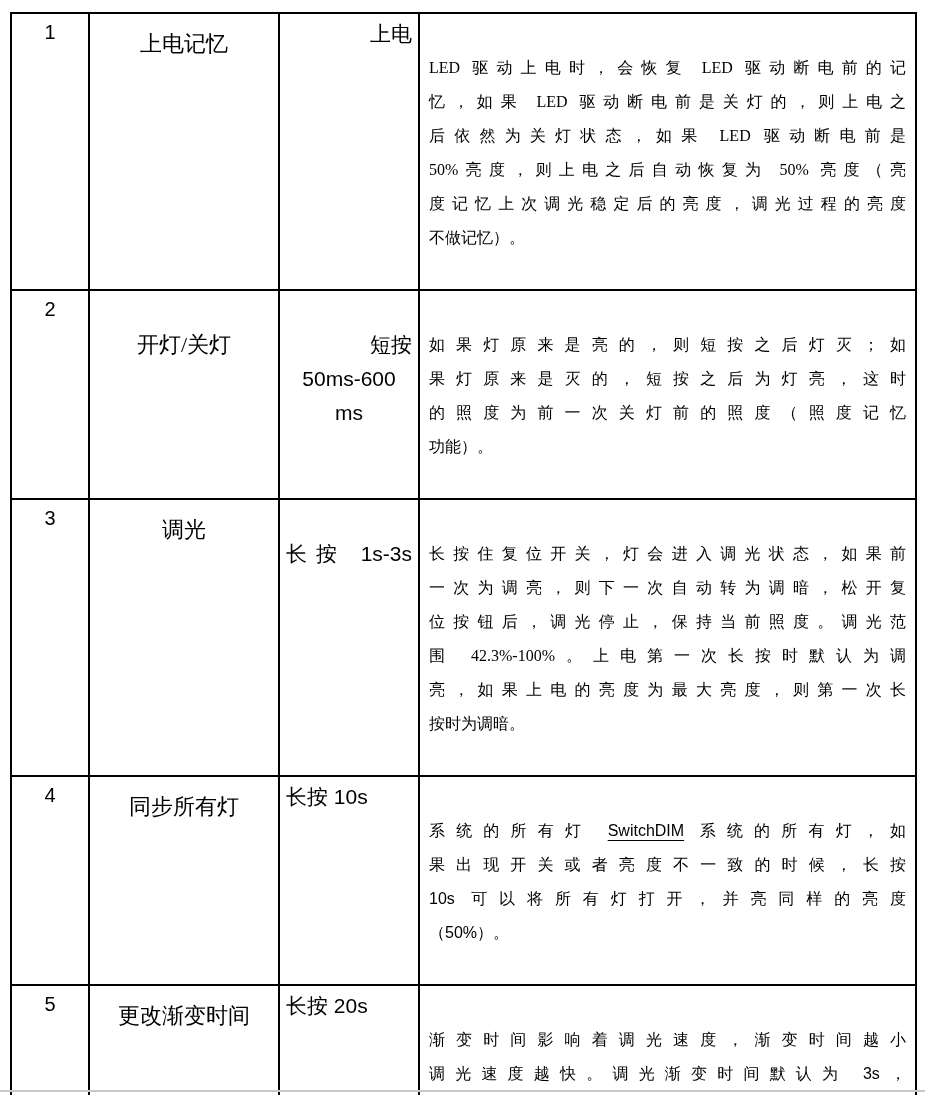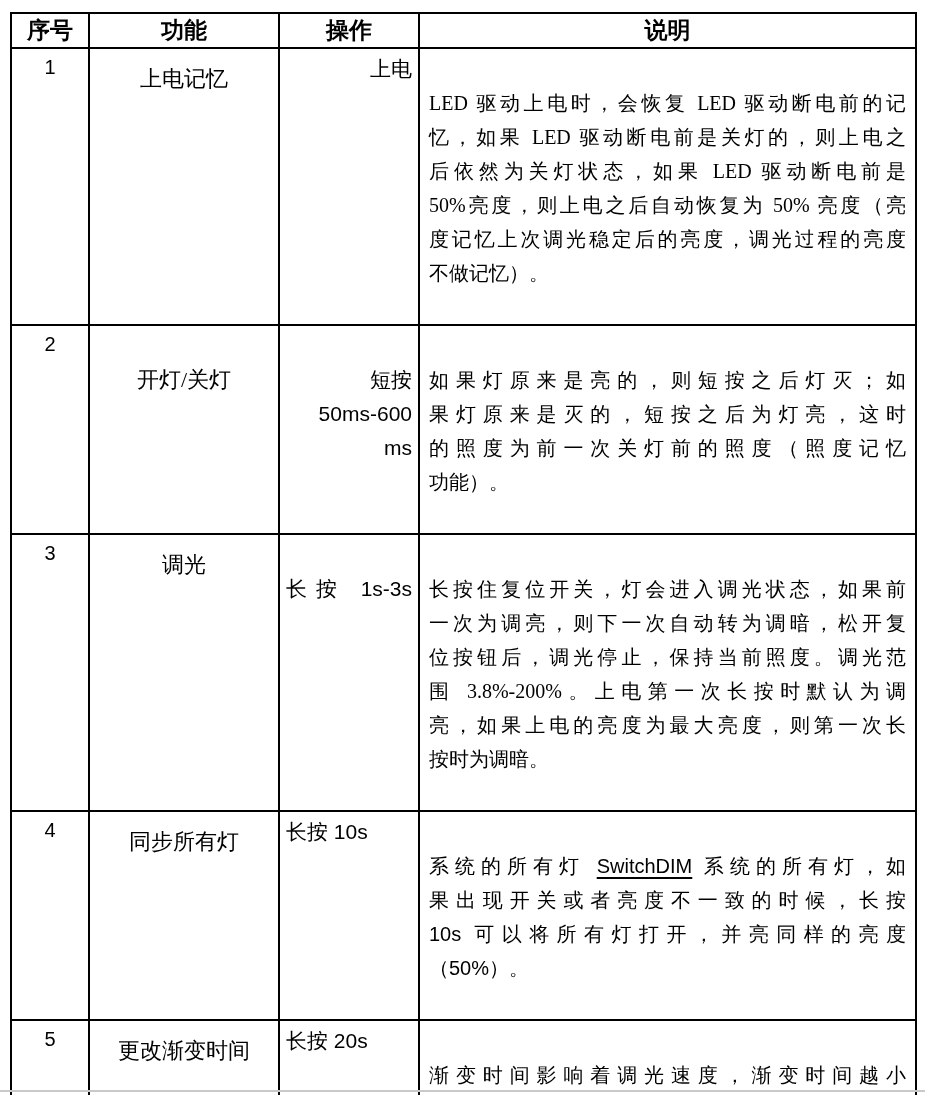--- a/index.html
+++ b/index.html
@@ -31,25 +31,25 @@
     text-align:center; font-size:22px; line-height:34px;
     white-space:pre-line; padding-top:13px;
   }
   td.op {
     font-family:"Liberation Sans","DejaVu Sans",sans-serif;
     font-size:21px; line-height:34px; padding-top:3px;
   }
   .op-line { display:block; padding:0 6px; }
   .op-line.center { text-align:left; }
   .op-line.right  { text-align:right; }
-  .op-line.left   { text-align:right; }
+  .op-line.left   { text-align:center; }
   .op-line.just   { text-align:justify; text-align-last:justify; }
   .pt1 { padding-top:37px !important; }
 
-  td.desc { font-size:20px; line-height:34px; padding:3px 9px 0 9px; }
+  td.desc { font-size:16px; line-height:34px; padding:3px 9px 0 9px; }
   td.desc.sans-latin { font-family:"Liberation Sans","DejaVu Sans",sans-serif; }
   .desc-block {
     white-space:pre-line; text-align:justify; text-align-last:justify;
   }
   .desc-tail { display:block; text-align:left; text-align-last:left; }
   .misspelled {
     text-decoration-line:underline; text-decoration-style:wavy;
     text-decoration-color:#e06666; text-decoration-thickness:2px;
     text-underline-offset:4px; text-decoration-skip-ink:none;text-decoration:underline;
   }
@@ -62,26 +62,20 @@
 <body>
 
 <table class="spec">
   <colgroup>
     <col style="width:78px">
       <col style="width:190px">
       <col style="width:140px">
       <col style="width:497px">
   </colgroup>
   <tbody>
-      <tr>
-    <th>序号</th>
-    <th>功能</th>
-    <th>操作</th>
-    <th>说明</th>
-  </tr>
 
   <tr class="r1">
     <td class="num">1</td>
     <td class="func">上电记忆</td>
     <td class="op">
       <span class="op-line right">上电</span>
     </td>
     <td class="desc">
       <div class="desc-block">
         <span>LED 驱动上电时，会恢复 LED 驱动断电前的记
@@ -116,21 +110,21 @@
     <td class="num">3</td>
     <td class="func">调光</td>
     <td class="op pt1">
       <span class="op-line just">长按 1s-3s</span>
     </td>
     <td class="desc">
       <div class="desc-block">
         <span>长按住复位开关，灯会进入调光状态，如果前
 一次为调亮，则下一次自动转为调暗，松开复
 位按钮后，调光停止，保持当前照度。调光范
-围 3.8%-200%。上电第一次长按时默认为调
+围 42.3%-100%。上电第一次长按时默认为调
 亮，如果上电的亮度为最大亮度，则第一次长</span>
         <span class="desc-tail">按时为调暗。</span>
       </div>
     </td>
   </tr>
 
   <tr class="r4">
     <td class="num">4</td>
     <td class="func">同步所有灯</td>
     <td class="op">

